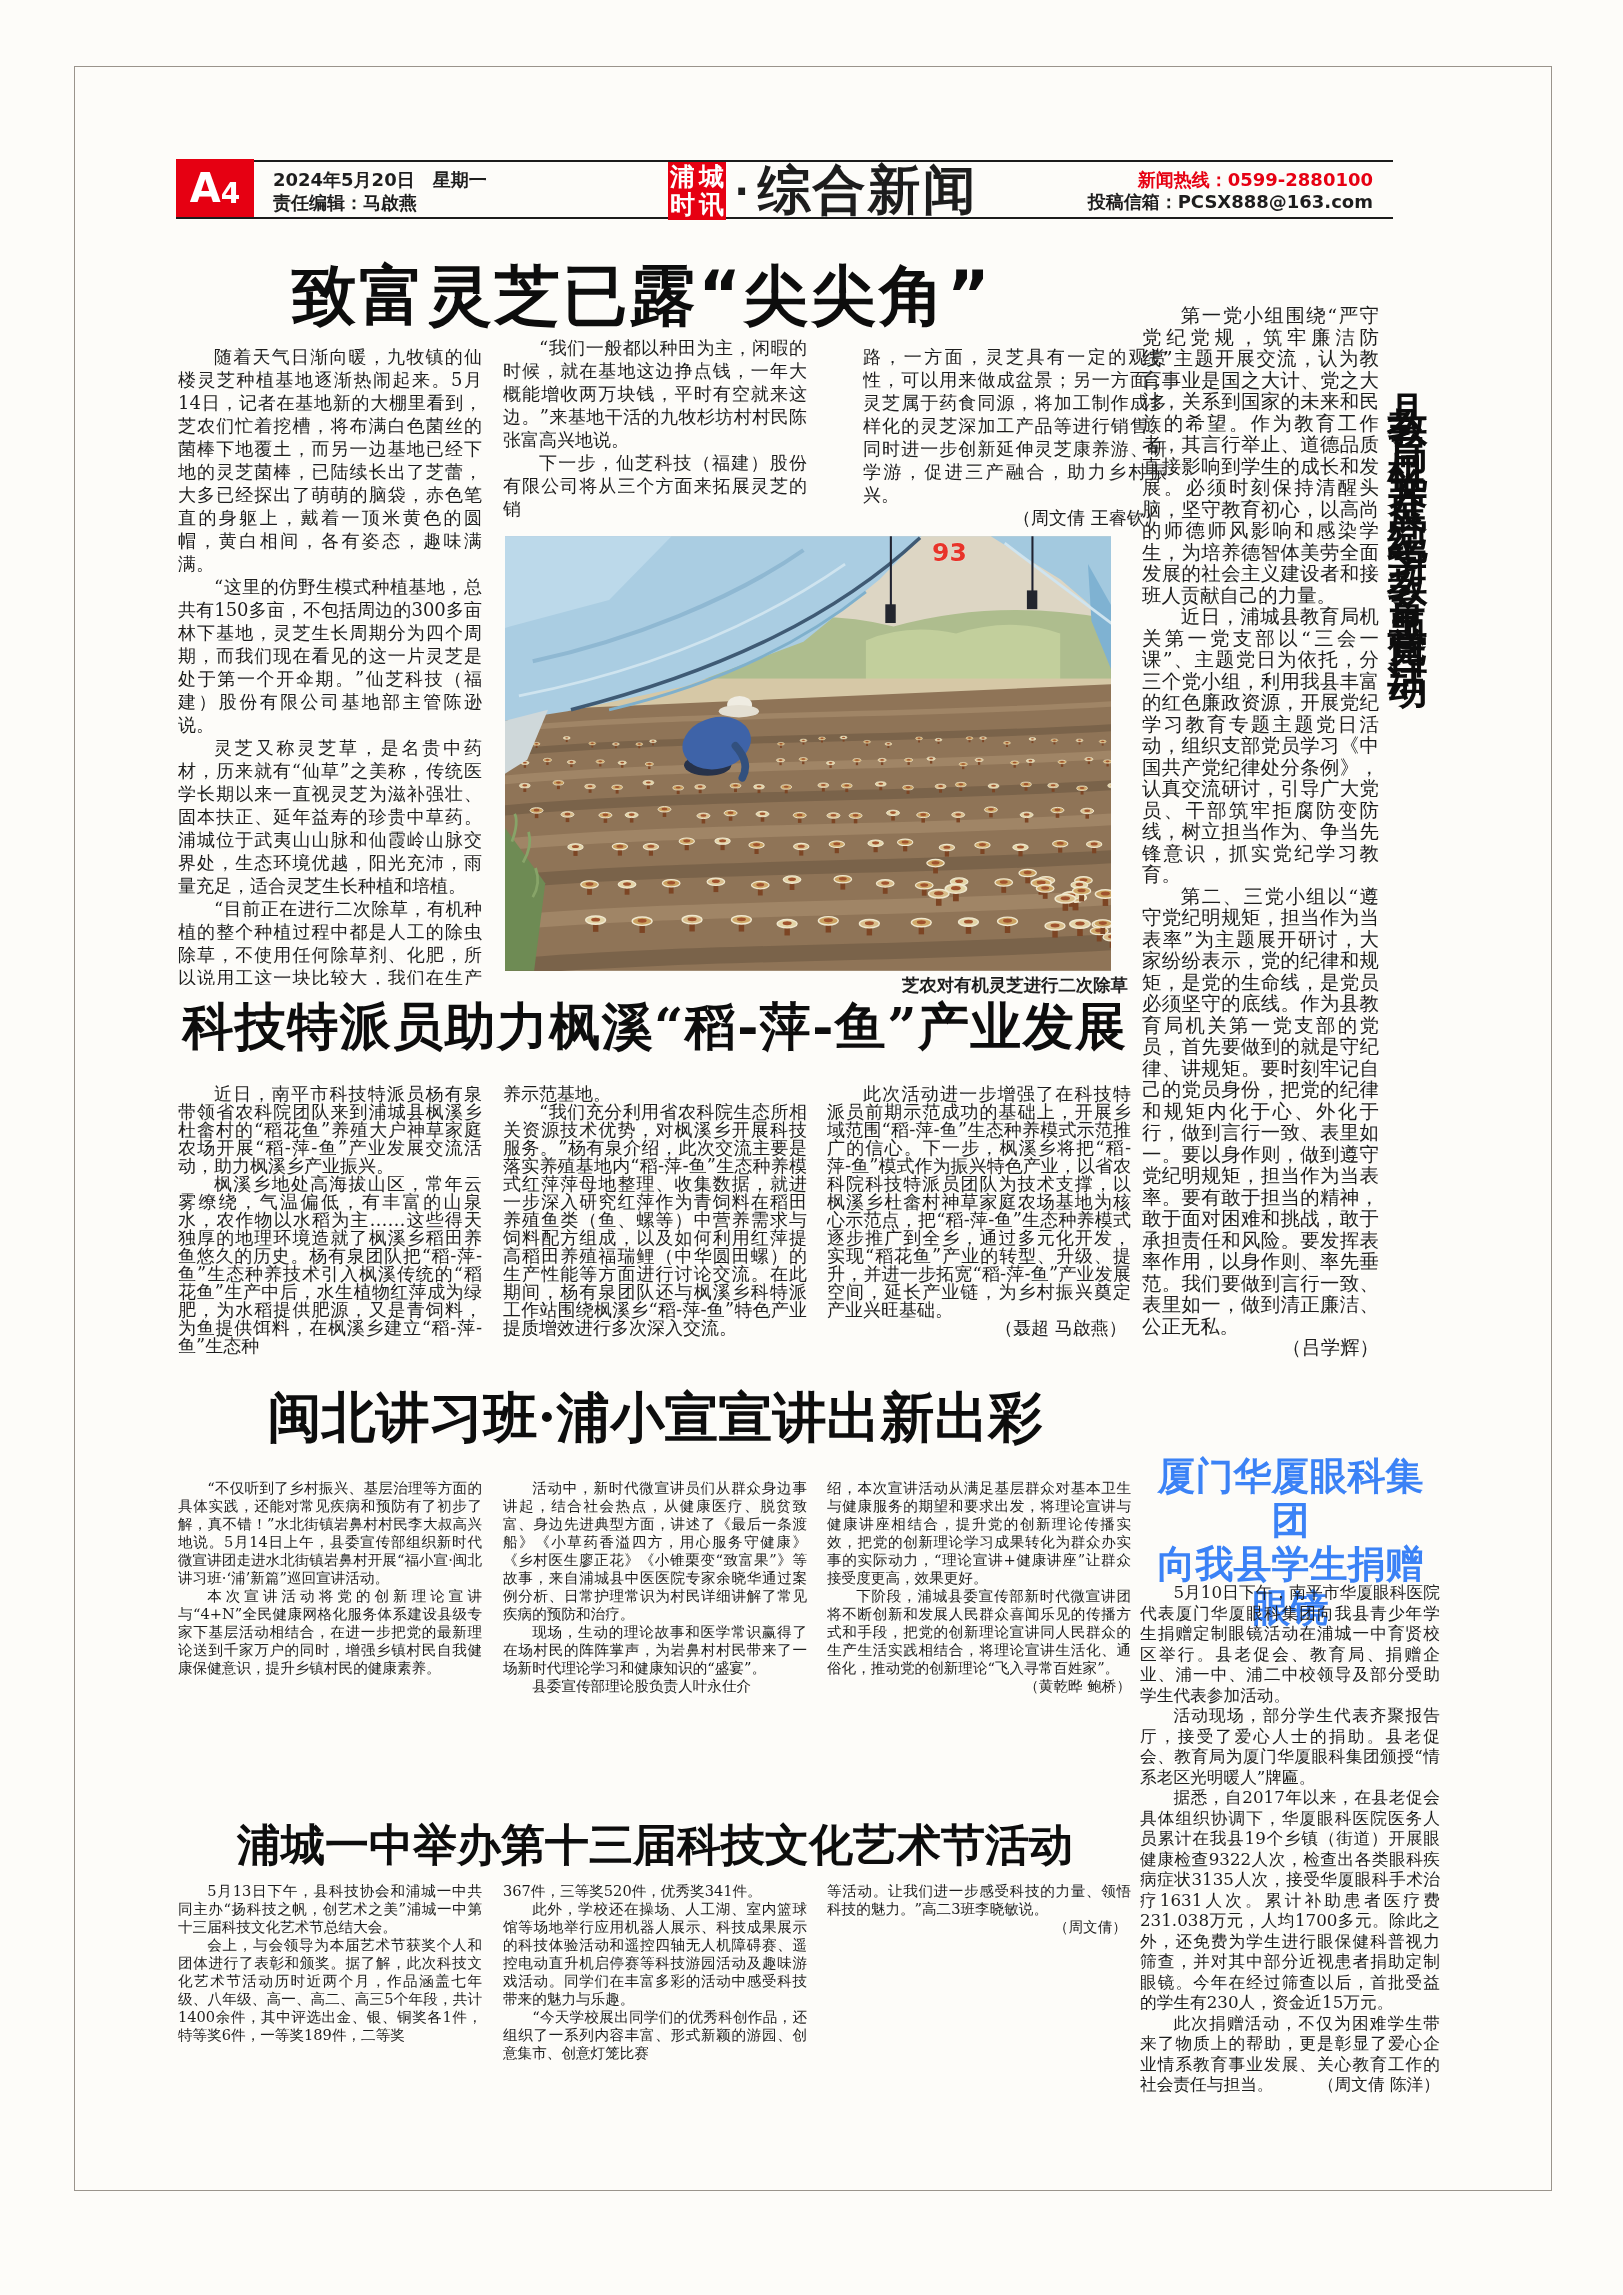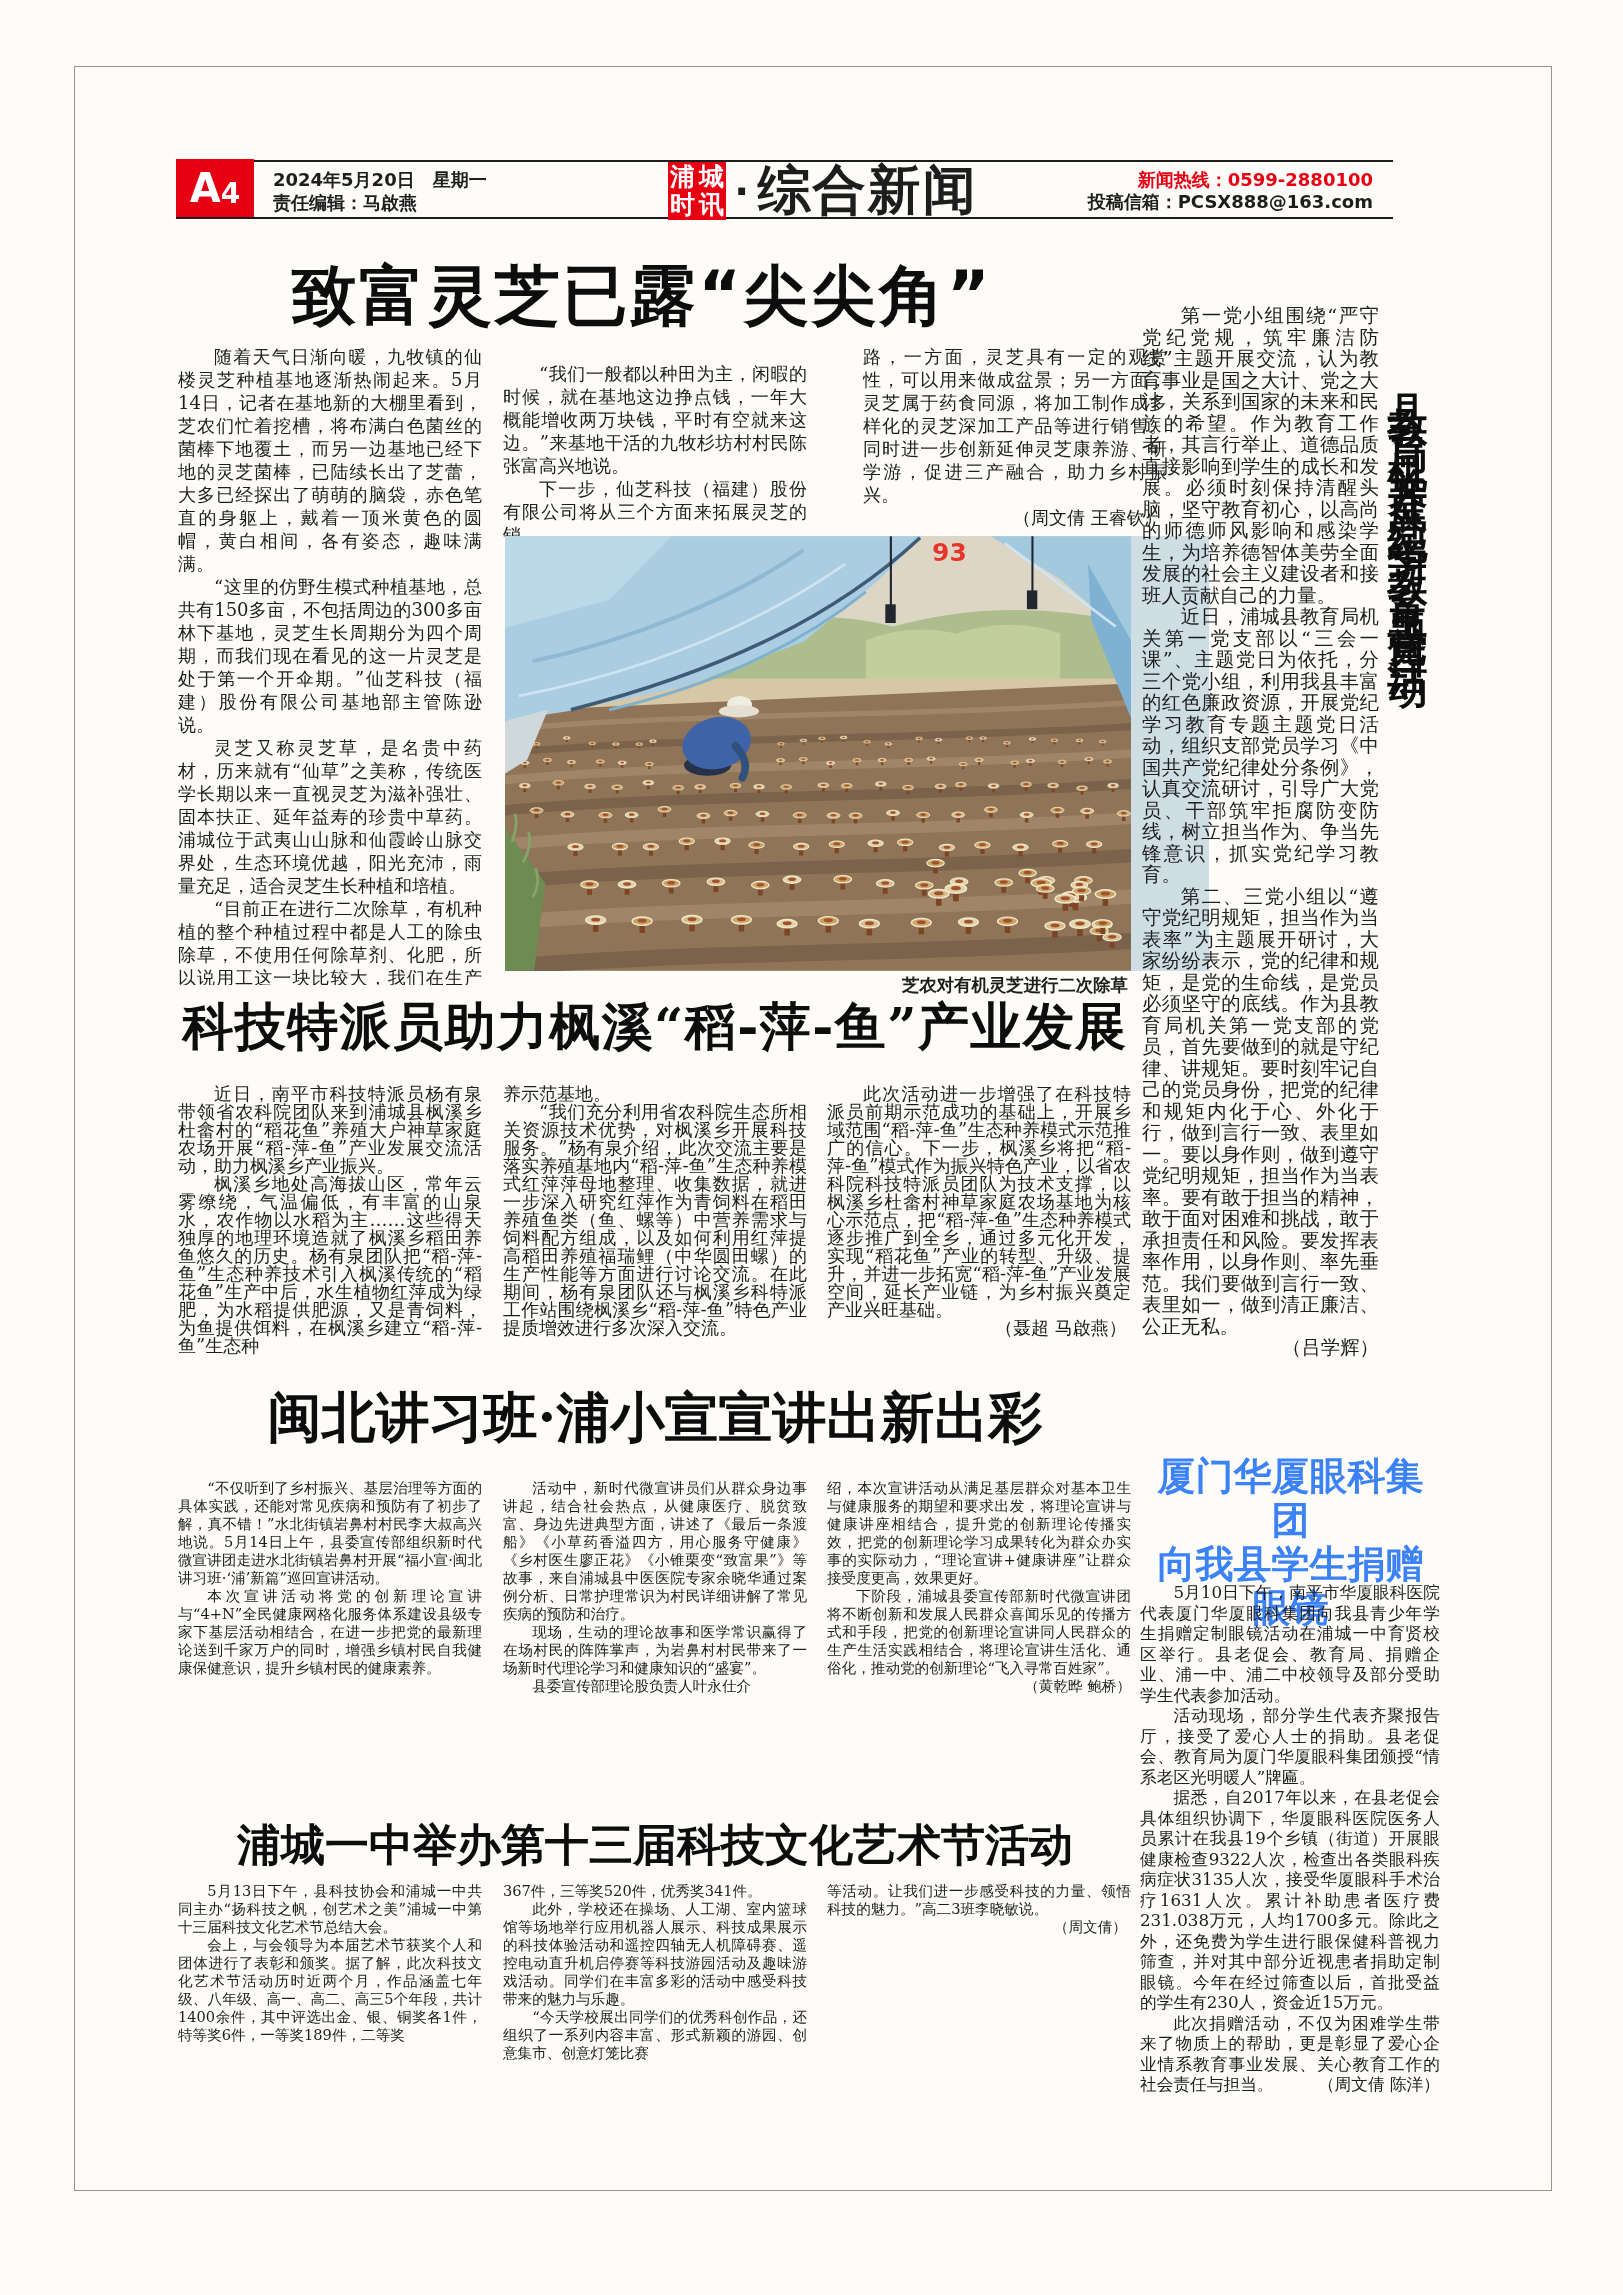--- a/index.html
+++ b/index.html
@@ -23,25 +23,25 @@
   .col{position:absolute;text-align:justify;overflow:hidden;}
   .col p{margin:0;text-indent:2em;}
   .col p.noind{text-indent:0;}
   .byline-line{text-align:right;text-indent:0 !important;padding-right:4.2px;}
   .byline-inline{float:right;padding-left:7px;}
 
   
   .a1-title{position:absolute;left:165px;top:261px;width:954px;text-align:center;font-family:"DejaVu Sans","Liberation Sans",sans-serif;font-weight:900;font-size:65px;line-height:69px;letter-spacing:2.8px;color:#0d0d0d;}
   .a1c{font-size:18px;line-height:23px;width:304px;}
   .a1c1{left:178px;top:345px;height:640px;}
-  .a1c2{left:503px;top:362px;height:189px;}
+  .a1c2{left:503px;top:336px;height:189px;}
   .a1c3{left:863px;top:345px;height:193px;}
 
   
-  .photo-wrap{position:absolute;left:505px;top:536px;width:704px;height:435px;overflow:hidden;background:#cfdde4;}
+  .photo-wrap{position:absolute;left:505px;top:536px;width:606px;height:435px;overflow:hidden;background:#cfdde4;}
   .photo-num{position:absolute;left:427px;top:4.2px;color:#e8342a;font-family:"DejaVu Sans","Liberation Sans",sans-serif;font-weight:800;font-size:25px;line-height:25px;text-shadow:0 0 1.4px rgba(255,255,255,.6);}
   .photo-caption{position:absolute;left:505px;top:973px;width:623px;text-align:right;font-size:17.4px;font-weight:600;}
 
   
   .a2-title{position:absolute;left:178px;top:998px;width:954px;text-align:center;font-weight:800;font-size:51px;line-height:56px;letter-spacing:1.4px;color:#0d0d0d;}
   .a2c{top:1077px;width:304px;font-size:18px;line-height:18px;height:311px;margin-top:8px;}
   .c-l{left:178px;} .c-m{left:503px;} .c-r{left:827px;}
 
   
   .a3-col{position:absolute;left:1142px;top:305px;width:237px;height:1080px;font-size:19.4px;line-height:21.5px;text-align:justify;overflow:hidden;}

